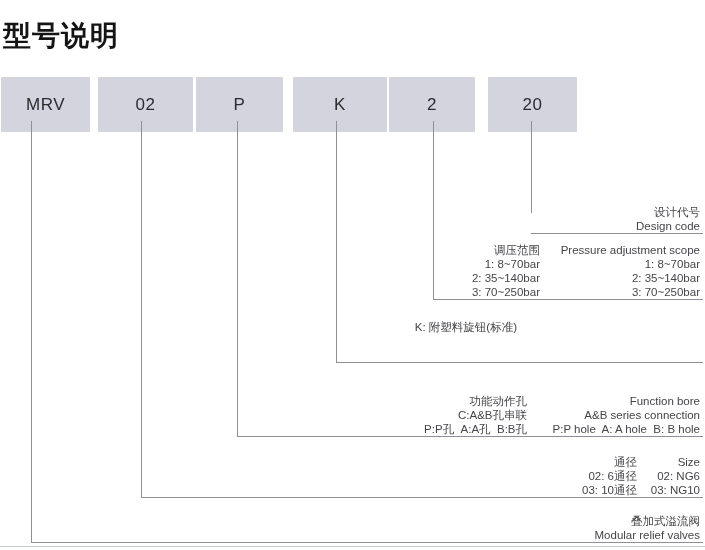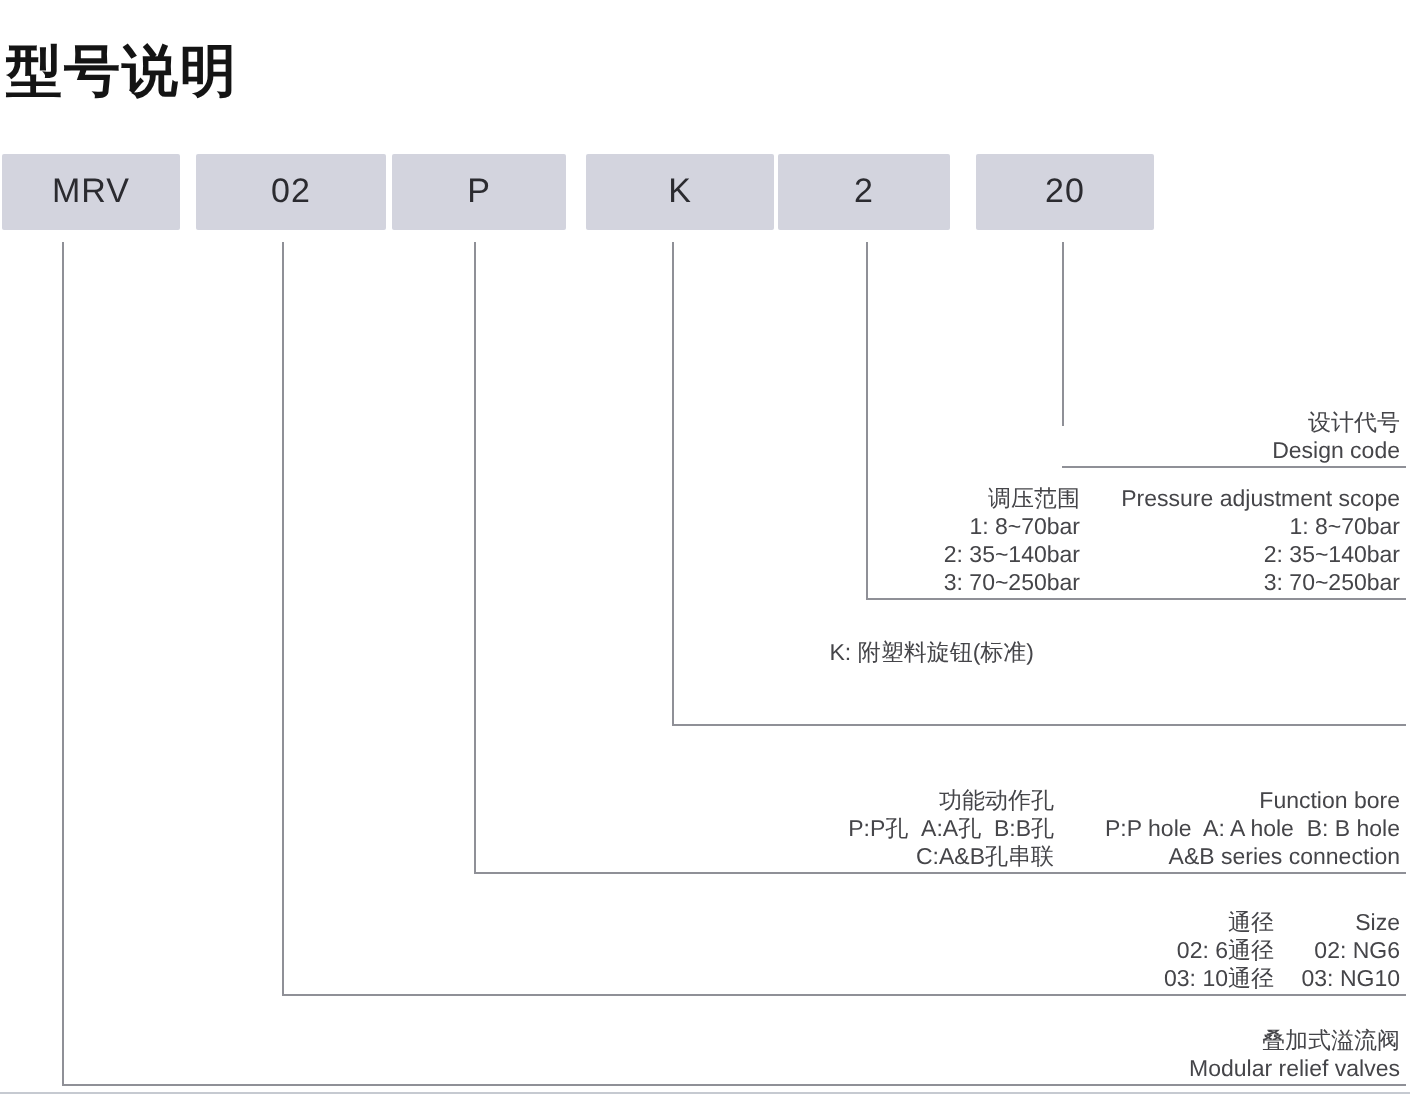--- a/index.html
+++ b/index.html
@@ -17,21 +17,21 @@
     font-family:"Liberation Sans","DejaVu Sans",sans-serif;
   }
   .title{
     position:absolute;left:3px;top:2px;
     font-size:28px;font-weight:700;color:#141414;
     letter-spacing:1px;
     margin-top:15px;
   }
   
   .mbox{
-    position:absolute;top:77px;height:38px;
+    position:absolute;top:77px;height:55px;
     background:var(--box-fill);
     display:flex;align-items:center;justify-content:center;
     font-size:17px;color:#2b2b30;letter-spacing:0.5px;
     border-radius:1px;
   }
   .mb1{left:1px;width:89px;}
   .mb2{left:98px;width:95px;}
   .mb3{left:196px;width:87px;}
   .mb4{left:293px;width:94px;}
   .mb5{left:389px;width:86px;}
@@ -135,26 +135,26 @@
       <span class="zh">K: 附塑料旋钮(标准)</span>
     </div>
   </div>
 
   <div class="sec sec-function">
     <div class="row">
       <span class="zh">功能动作孔</span>
       <span class="en">Function bore</span>
     </div>
     <div class="row">
+      <span class="zh">C:A&amp;B孔串联</span>
+      <span class="en">A&amp;B series connection</span>
+    </div>
+    <div class="row">
       <span class="zh">P:P孔  A:A孔  B:B孔</span>
       <span class="en">P:P hole  A: A hole  B: B hole</span>
-    </div>
-    <div class="row">
-      <span class="zh">C:A&amp;B孔串联</span>
-      <span class="en">A&amp;B series connection</span>
     </div>
   </div>
 
   <div class="sec sec-size">
     <div class="row">
       <span class="zh">通径</span>
       <span class="en">Size</span>
     </div>
     <div class="row">
       <span class="zh">02: 6通径</span>

